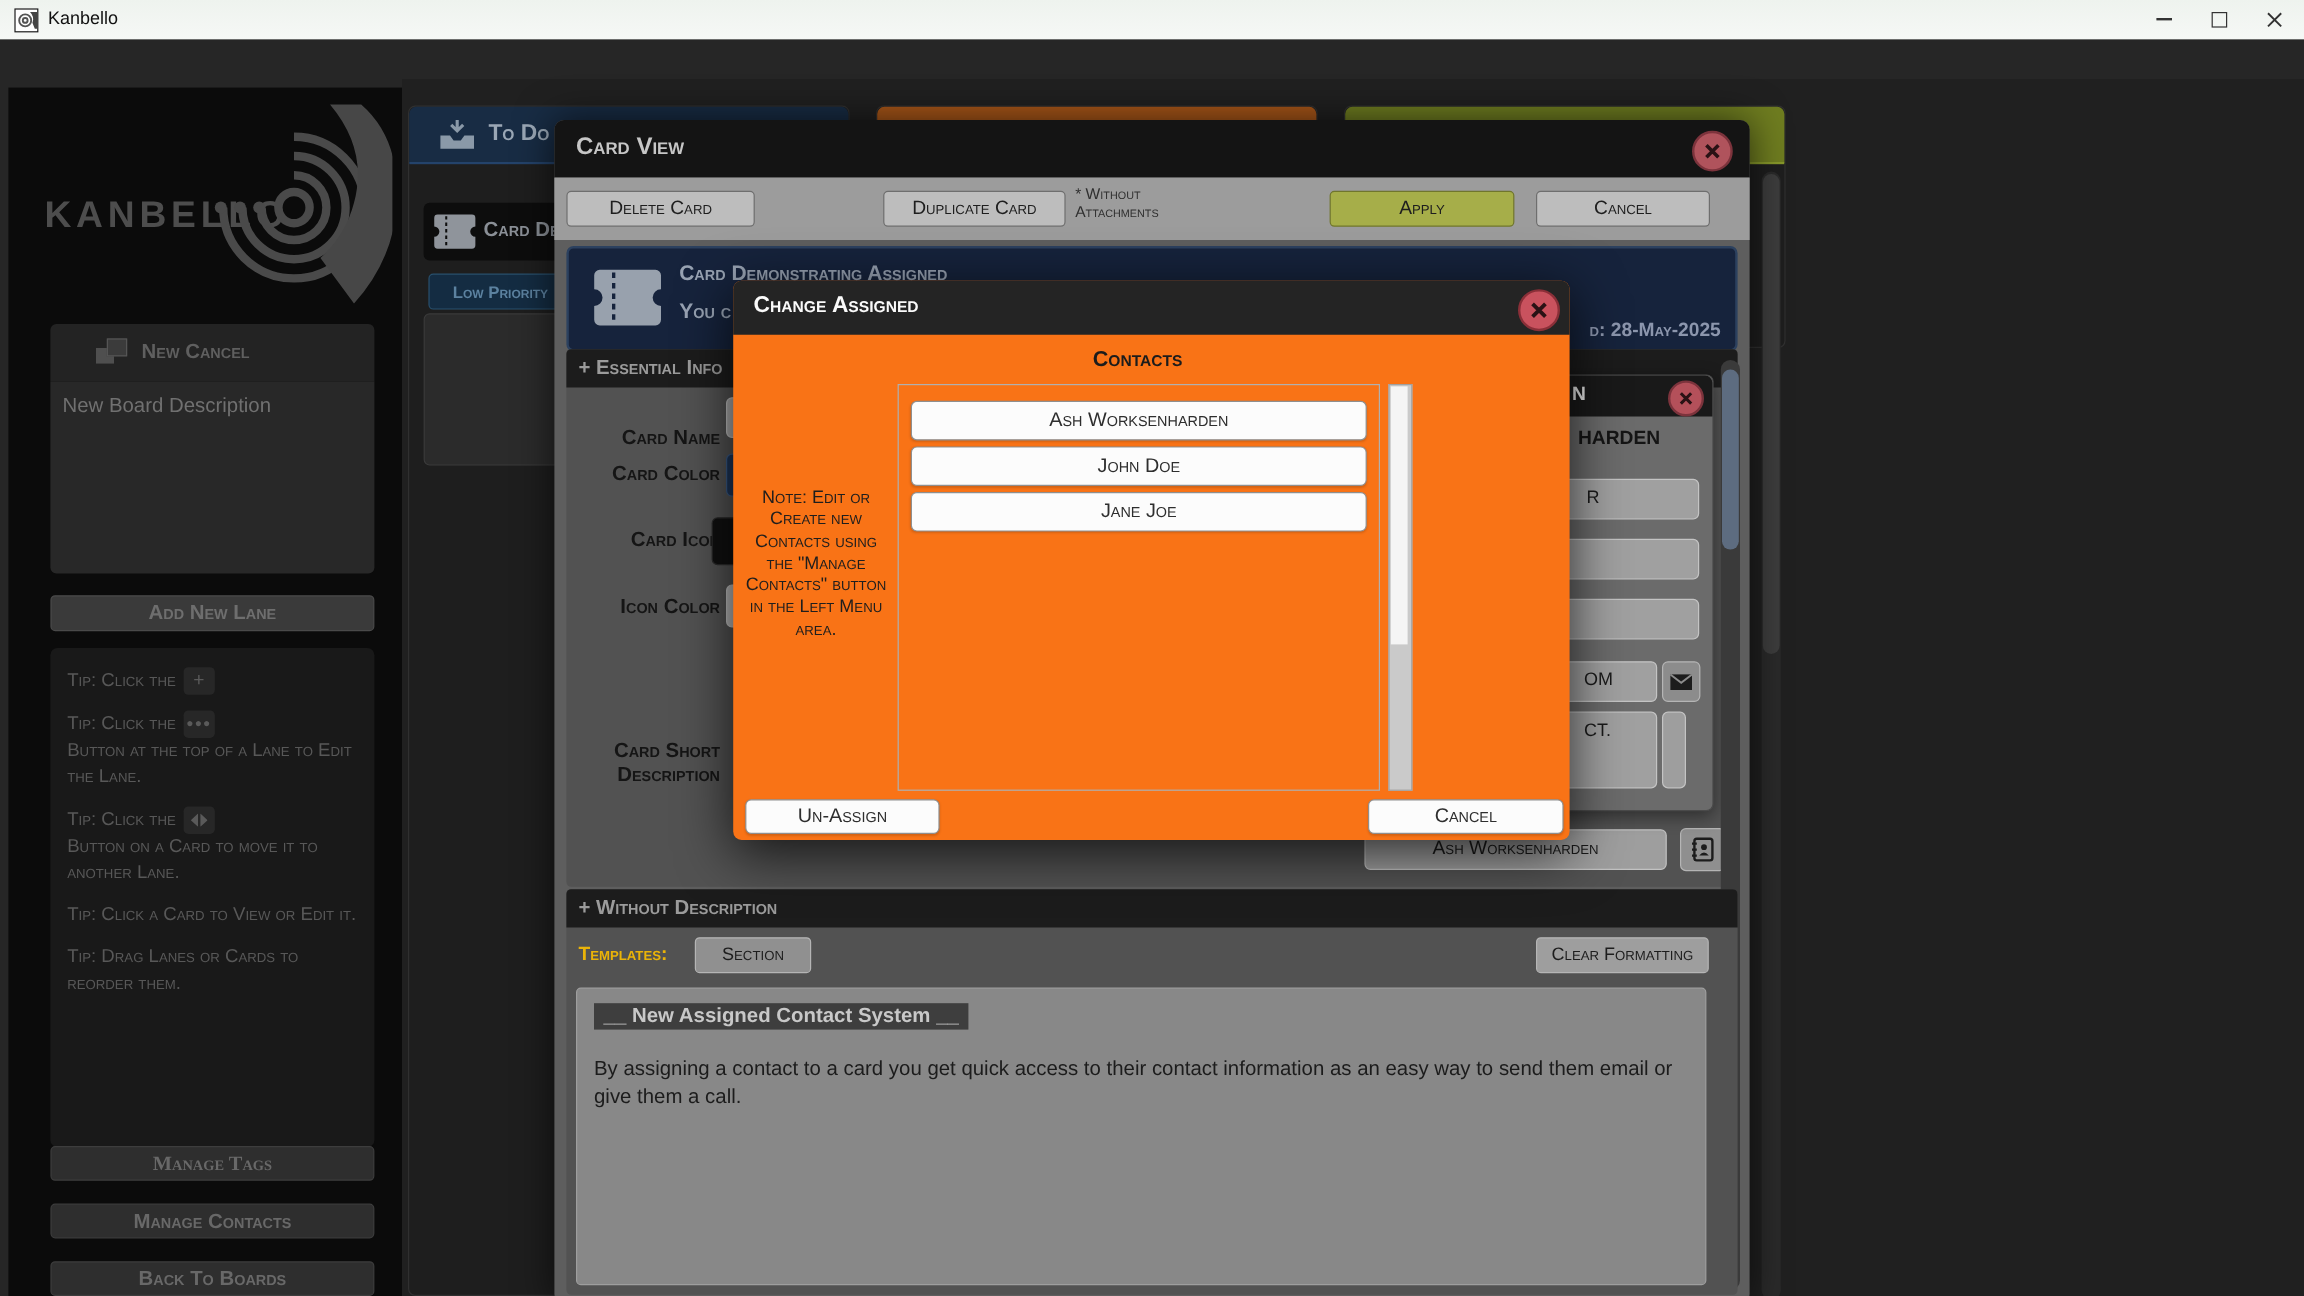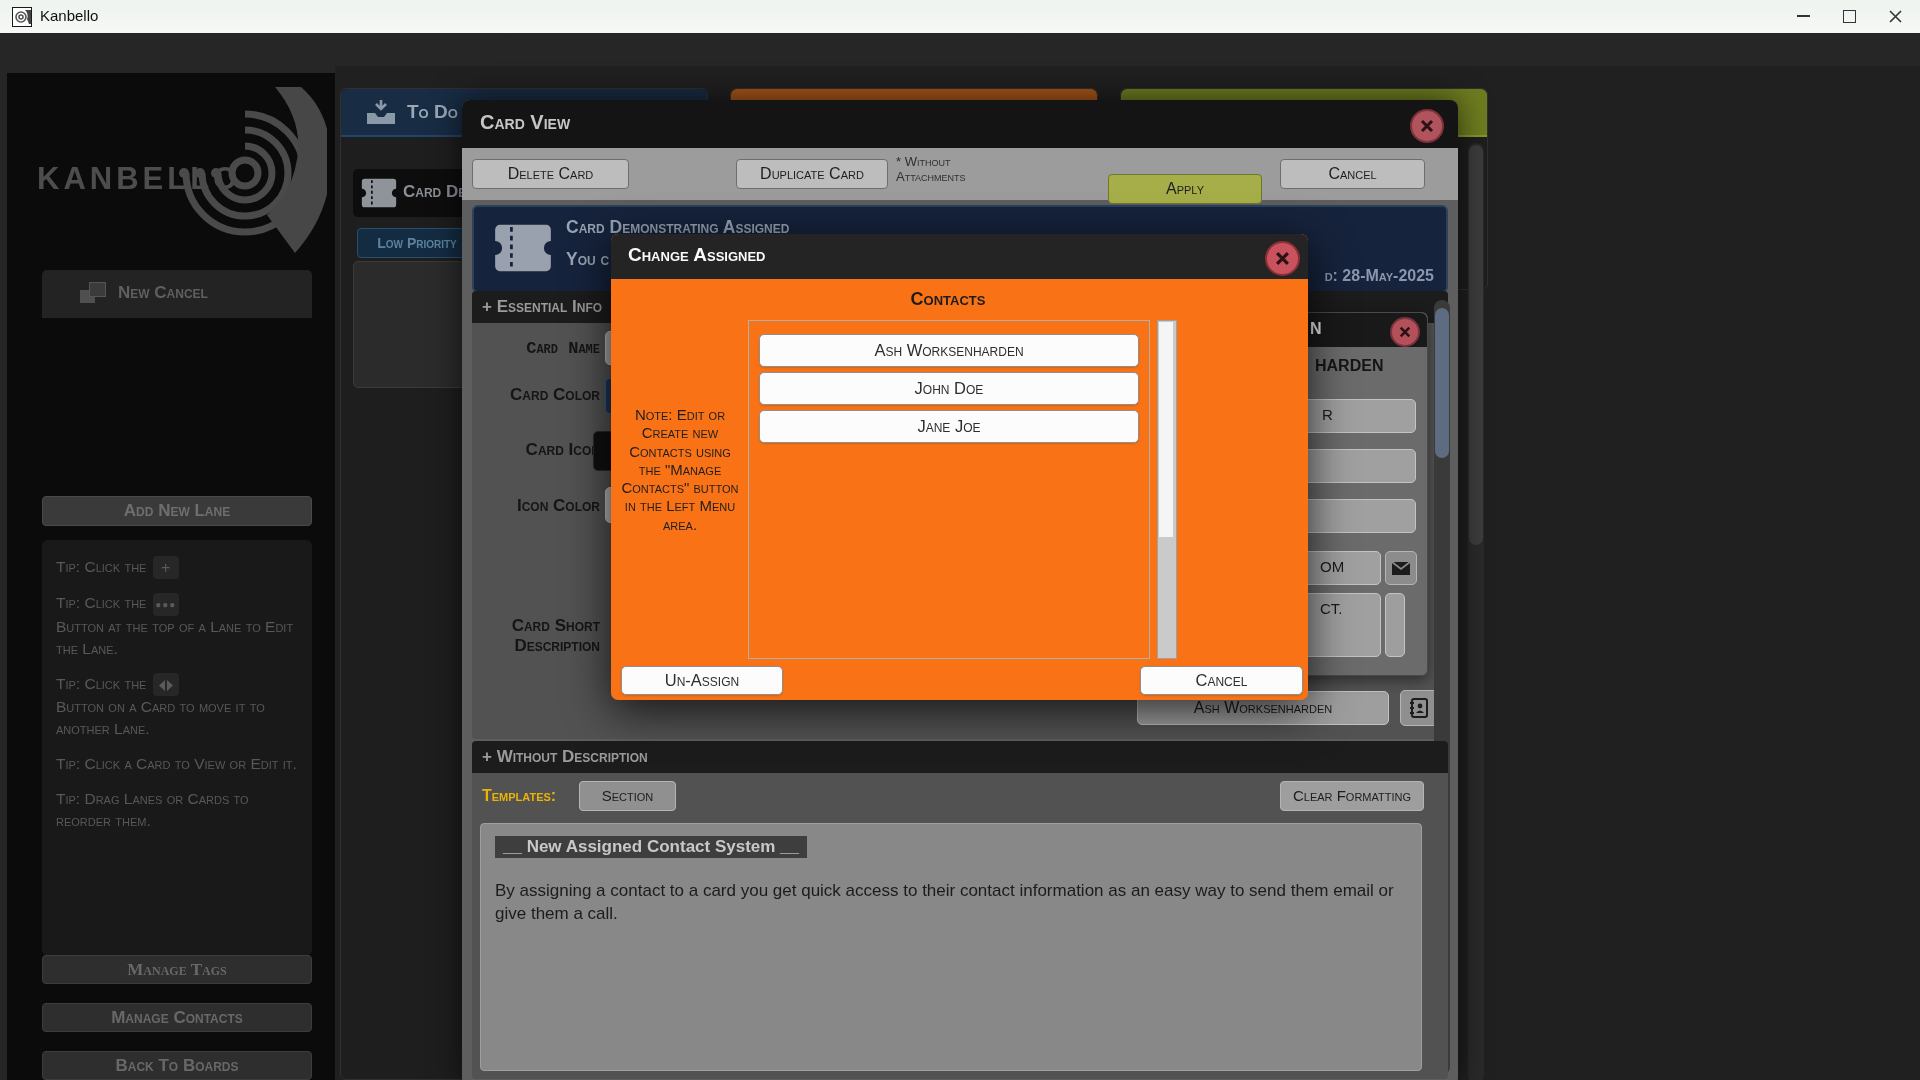--- a/index.html
+++ b/index.html
@@ -177,20 +177,23 @@
         <path d="M118 6 q32 38 20 82 q-7 27 -28 46 l28 38 q36 -40 36 -92 q0 -48 -30 -74 z" fill="#474747"></path>
       </svg>
 
       <div class="abs sb-board-btn">
         <div class="abs boards-icon">
           <div class="bi-a"></div>
             <div class="bi-b"></div>
         </div>
         <span class="abs txt sc">New Cancel</span>
       </div>
+      <div class="abs sb-desc">
+        <span>New Board Description</span>
+      </div>
 
       <div class="abs sb-addlane sc">Add New Lane</div>
 
       <div class="abs sb-tips sc">
         <div class="tip">
           <span>Tip: Click the</span>
           <span class="chip">+</span><br>
         </div>
         <div class="tip">
           <span>Tip: Click the</span>
@@ -222,37 +225,37 @@
           <svg width="14" height="14" viewBox="0 0 14 14">
               <path d="M2 2 L12 12 M12 2 L2 12" stroke="#2a1215" stroke-width="3"></path>
             </svg>
         </div>
       </div>
 
       <div class="abs cv-toolbar">
         <div class="abs btn sc" style="left:10px;top:11px;width:155px;line-height:28px;">Delete Card</div>
         <div class="abs btn sc" style="left:274px;top:11px;width:150px;line-height:28px;">Duplicate Card</div>
         <div class="abs sc" style="left:434px;top:6px;width:105px;font-size:13px;color:#2f2f2f;line-height:1.18;">* Without Attachments</div>
-        <div class="abs btn sc" style="left:646px;top:26px;width:152px;line-height:28px;background:#a6ae49;border-color:#70762c;">Apply</div>
+        <div class="abs btn sc" style="left:646px;top:11px;width:152px;line-height:28px;background:#a6ae49;border-color:#70762c;">Apply</div>
         <div class="abs btn sc" style="left:818px;top:11px;width:143px;line-height:28px;">Cancel</div>
       </div>
 
       <div class="abs cv-preview">
         <svg class="abs" style="left:20px;top:16px;" width="58" height="50" viewBox="0 0 50 42">
           <path d="M5 1 h40 a4 4 0 0 1 4 4 v10 a6 6 0 0 0 0 12 v10 a4 4 0 0 1 -4 4 h-40 a4 4 0 0 1 -4 -4 v-10 a6 6 0 0 0 0 -12 v-10 a4 4 0 0 1 4 -4 z" fill="#98a1ad"></path>
           <line x1="15" y1="3" x2="15" y2="39" stroke="#16233c" stroke-width="2.4" stroke-dasharray="4 3.5"></line>
         </svg>
         <span class="abs cvp-title sc">Card Demonstrating Assigned</span>
         <span class="abs cvp-sub sc">You c</span>
         <span class="abs cvp-date sc">d: 28-May-2025</span>
       </div>
 
       <div class="abs section" style="left:10px;top:191px;width:976px;height:448px;">
         <div class="abs sec-head sc">+ Essential Info</div>
-        <div class="abs ess-label sc" style="left:0;top:48px;font-family:Liberation Mono, monospace;">Card Name</div>
+        <div class="abs ess-label sc" style="left:0;top:64px;">Card Name</div>
         <div class="abs ess-label sc" style="left:0;top:94px;">Card Color</div>
         <div class="abs ess-label sc" style="left:0;top:149px;">Card Icon</div>
         <div class="abs ess-label sc" style="left:0;top:205px;">Icon Color</div>
         <div class="abs ess-label sc" style="left:0;top:325px;">Card Short Description</div>
         <div class="abs sliver" style="left:133px;top:40px;width:70px;height:32px;background:#a8a8a8;"></div>
         <div class="abs sliver" style="left:133px;top:87px;width:70px;height:34px;background:#1d3557;border-color:#3a5a85;"></div>
         <div class="abs sliver" style="left:121px;top:140px;width:80px;height:38px;background:#101010;border-color:#2a2a2a;"></div>
         <div class="abs sliver" style="left:133px;top:196px;width:70px;height:34px;background:#b5b5b5;"></div>
         <div class="abs assigned-field sc">Ash Worksenharden</div>
         <div class="abs iconbtn" style="left:928px;top:399px;width:36px;height:34px;">

